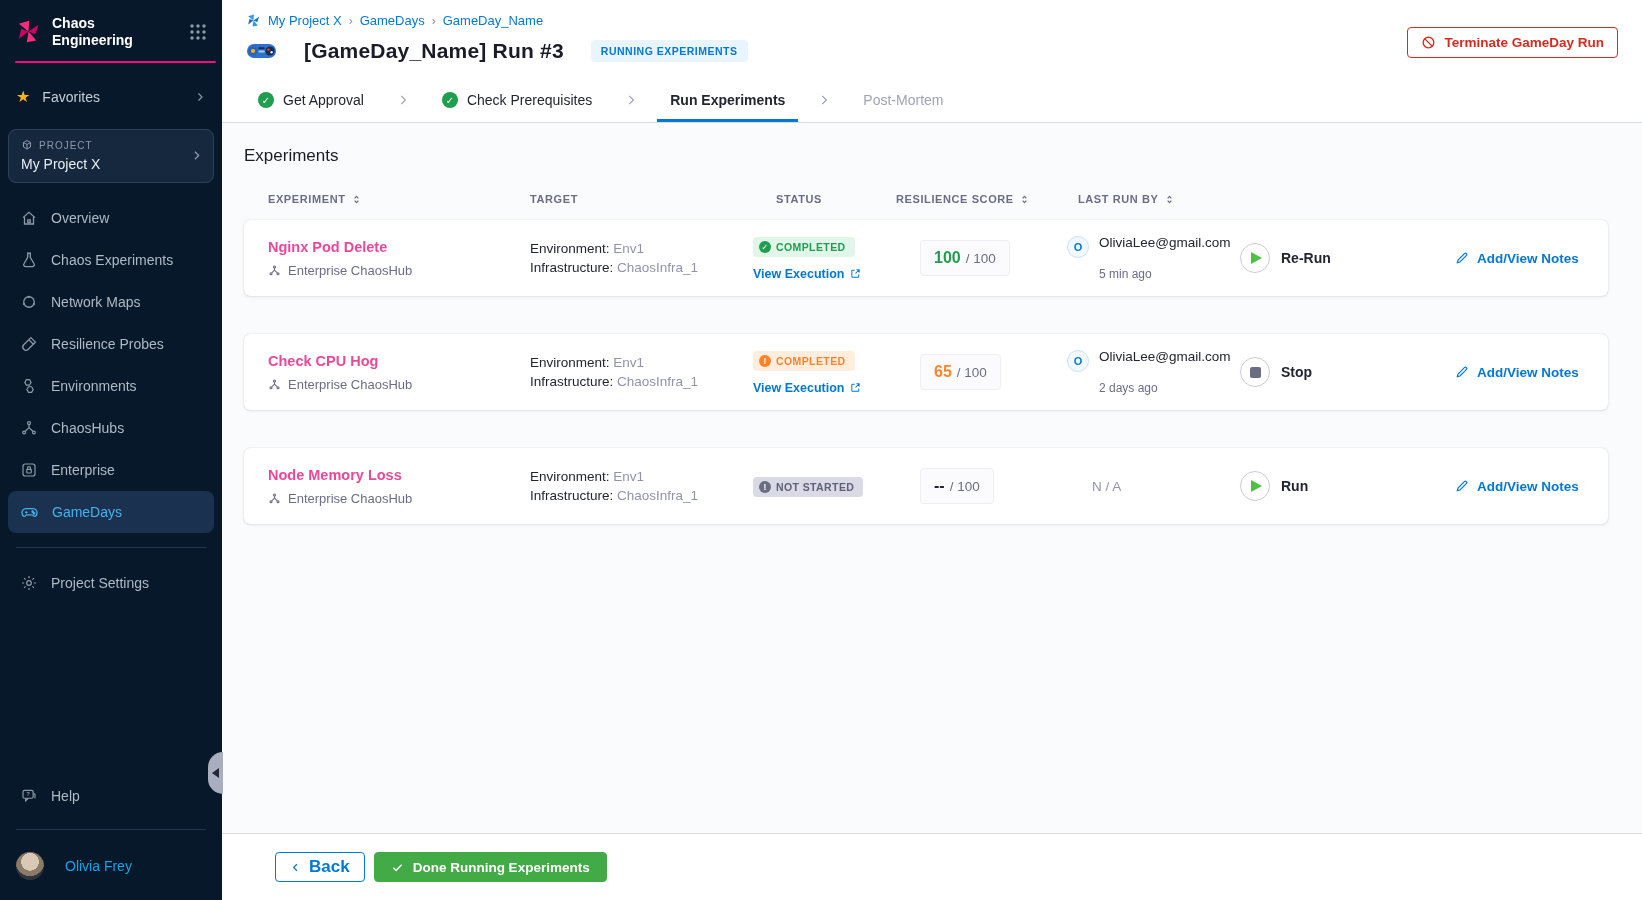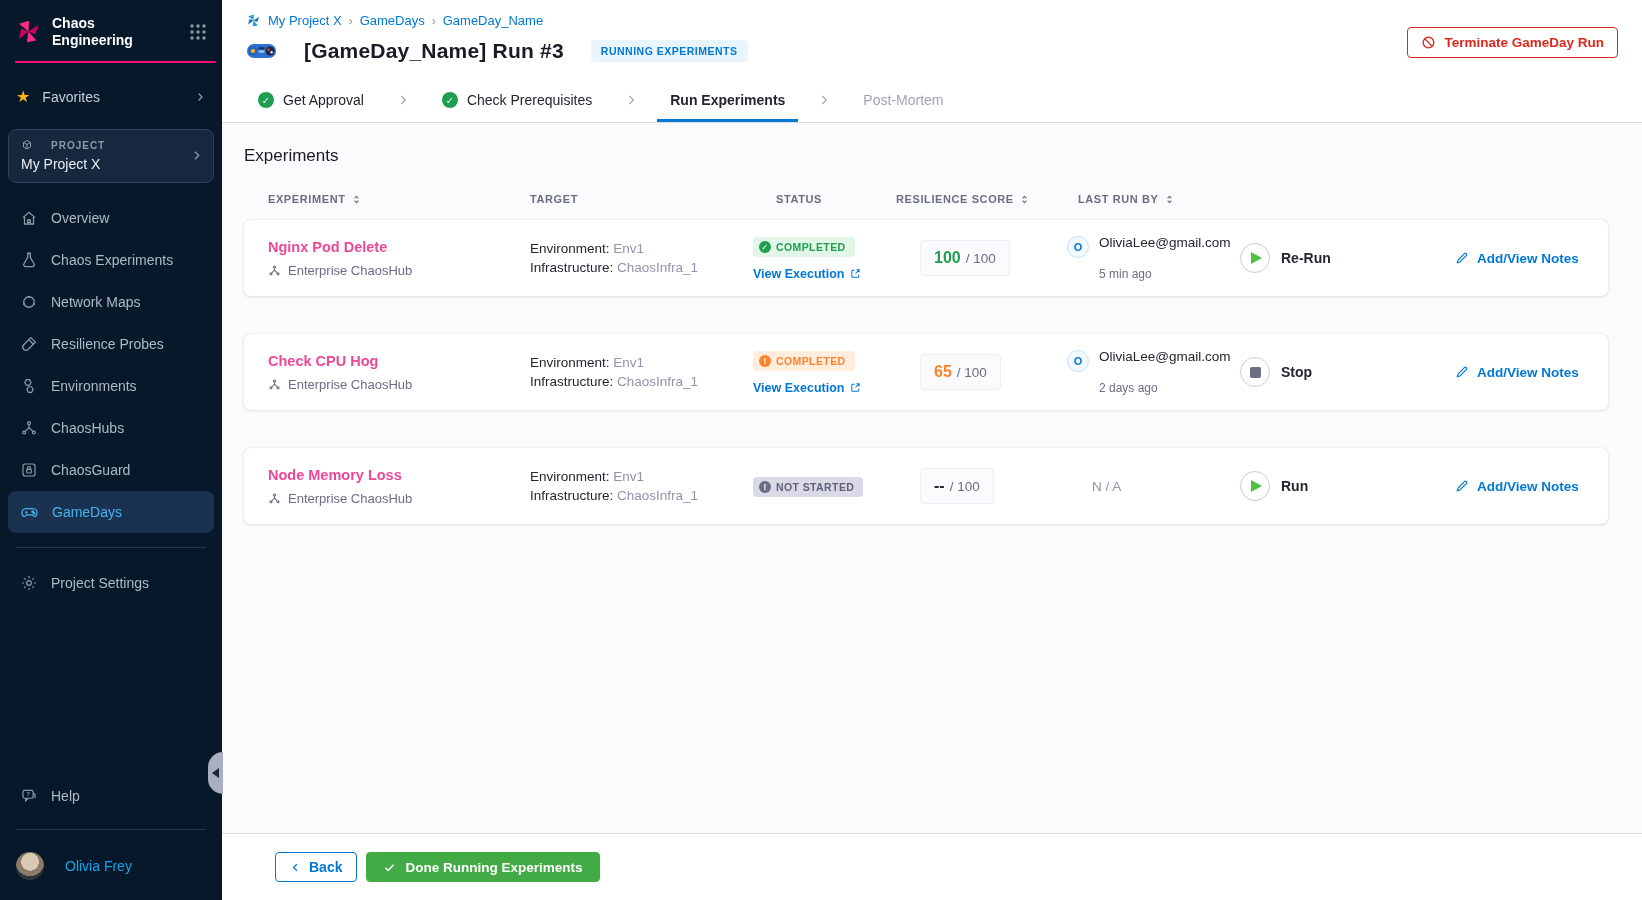--- a/index.html
+++ b/index.html
@@ -16,21 +16,21 @@
   .brand-title { color:#fff; font-size:14px; font-weight:bold; line-height:1.18; flex:1; }
   .grid-btn { background:none; border:none; cursor:pointer; color:#8d99a8; padding:2px; }
   .side-rule { height:2px; background:#ff0a78; margin:0 6px 0 15px; border-radius:1px; }
   .fav-row { display:flex; align-items:center; gap:12px; padding:0 16px; height:44px; margin-top:12px; cursor:pointer; }
   .fav-star { color:#fcb519; font-size:16px; line-height:1; }
   .fav-label { flex:1; font-size:14px; color:#c6cdd6; }
   .chev { color:#8d99a8; }
   .proj-card { margin:10px 8px 0 8px; background:#16283d; border:1px solid #2c425c; border-radius:8px;
     padding:9px 10px 10px 12px; display:flex; align-items:center; cursor:pointer; }
   .proj-left { flex:1; }
-  .proj-kicker { display:flex; align-items:center; gap:18px; font-size:10px; letter-spacing:1px; color:#8d99a8; font-weight:bold; }
+  .proj-kicker { display:flex; align-items:center; gap:6px; font-size:10px; letter-spacing:1px; color:#8d99a8; font-weight:normal; }
   .proj-name { margin-top:5px; font-size:14px; color:#e9eef3; }
   .nav { margin-top:14px; }
   .nav-item { display:flex; align-items:center; gap:13px; height:42px; margin:0 8px; padding:0 12px;
     border-radius:8px; font-size:14px; color:#aeb9c4; cursor:pointer; }
   .nav-item svg { flex:0 0 auto; color:#8d99a8; }
   .nav-item.active { background:#1b3150; color:#47b1ec; }
   .nav-item.active svg { color:#47b1ec; }
   .side-div { height:1px; background:#22374c; margin:14px 16px; }
   .side-spacer { flex:1; }
   .bottom-div { height:1px; background:#22374c; margin:12px 16px; }
@@ -107,21 +107,21 @@
   .tri { width:0; height:0; border-left:11px solid #4cc143; border-top:6.5px solid transparent;
     border-bottom:6.5px solid transparent; margin-left:3px; }
   .sq { width:11px; height:11px; background:#6b6d85; border-radius:2px; }
   .act-label { font-size:14px; font-weight:bold; color:#22262e; }
   .notes-link { display:flex; align-items:center; gap:8px; color:#0278d5; font-size:13.5px; font-weight:bold;
     cursor:pointer; text-decoration:none; }
   
   .footer { background:#fff; border-top:1px solid #d9dae5; height:67px; display:flex; align-items:flex-start;
     gap:9px; padding:18px 0 0 53px; }
   .back-btn { display:flex; align-items:center; gap:8px; height:30px; padding:0 14px; background:#fff;
-    border:1px solid #0278d5; border-radius:4px; color:#0278d5; font-size:14px; font-weight:bold;
+    border:1px solid #0278d5; border-radius:4px; color:#0278d5; font-size:17px; font-weight:bold;
     cursor:pointer; font-family:inherit; }
   .done-btn { display:flex; align-items:center; gap:9px; height:30px; padding:0 16px; background:#42ab45;
     border:1px solid #42ab45; border-radius:4px; color:#fff; font-size:13.5px; font-weight:bold;
     cursor:pointer; font-family:inherit; }
   svg { display:block; }
 </style>
 </head>
 <body>
 
 <aside class="sidebar">
@@ -223,21 +223,21 @@
           <path d="M12 7.5v4m0 0l-5 4.8M12 11.5l5 4.8"></path>
         </svg>
       <span>ChaosHubs</span>
     </div>
     <div class="nav-item">
       <svg width="18" height="18" viewBox="0 0 24 24" fill="none" stroke="currentColor" stroke-width="1.6">
           <rect x="4" y="4" width="16" height="16" rx="3"></rect>
           <rect x="9" y="11.2" width="6" height="4.8" rx="1"></rect>
           <path d="M10 11V9.6a2 2 0 0 1 4 0V11"></path>
         </svg>
-      <span>ChaosGuard</span>
+      <span>Enterprise</span>
     </div>
     <div class="nav-item active">
       <svg width="19" height="19" viewBox="0 0 24 24" fill="none" stroke="currentColor" stroke-width="1.6">
           <path d="M7.5 7h9a5 5 0 0 1 5 5.5c-.3 2.4-1.3 4.5-2.8 4.5-1.3 0-2-1.2-2.9-2H8.2c-.9.8-1.6 2-2.9 2-1.5 0-2.5-2.1-2.8-4.5A5 5 0 0 1 7.5 7z"></path>
           <path d="M8 10.4v3M6.5 11.9h3"></path>
           <circle cx="16" cy="11" r=".9" fill="currentColor"></circle>
           <circle cx="17.8" cy="13" r=".9" fill="currentColor"></circle>
         </svg>
       <span>GameDays</span>
     </div>

